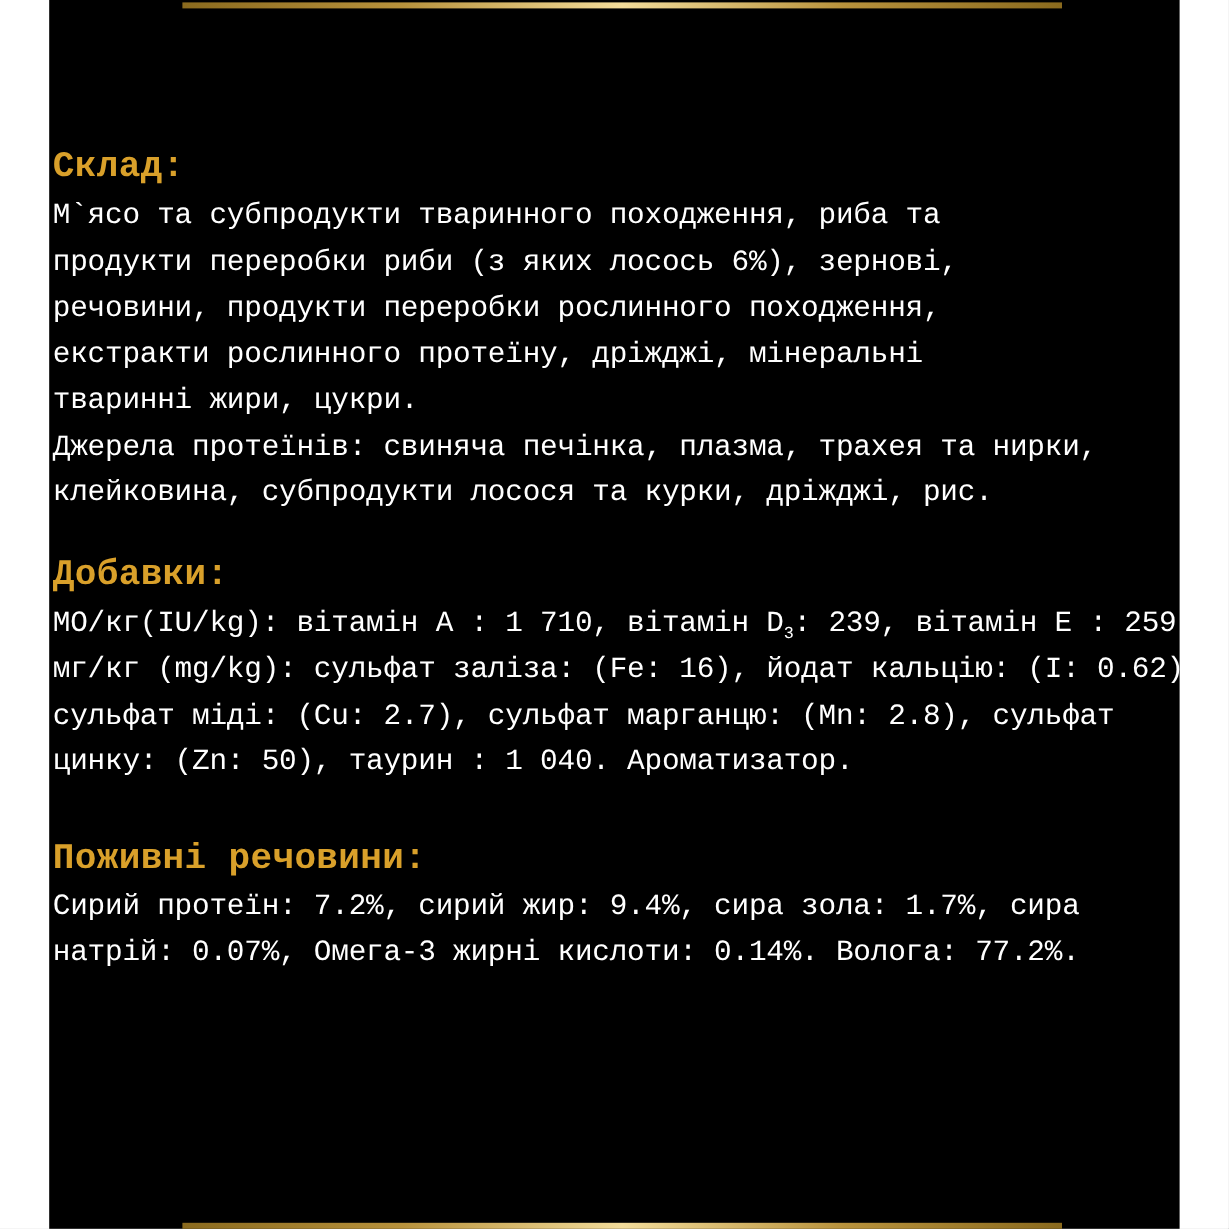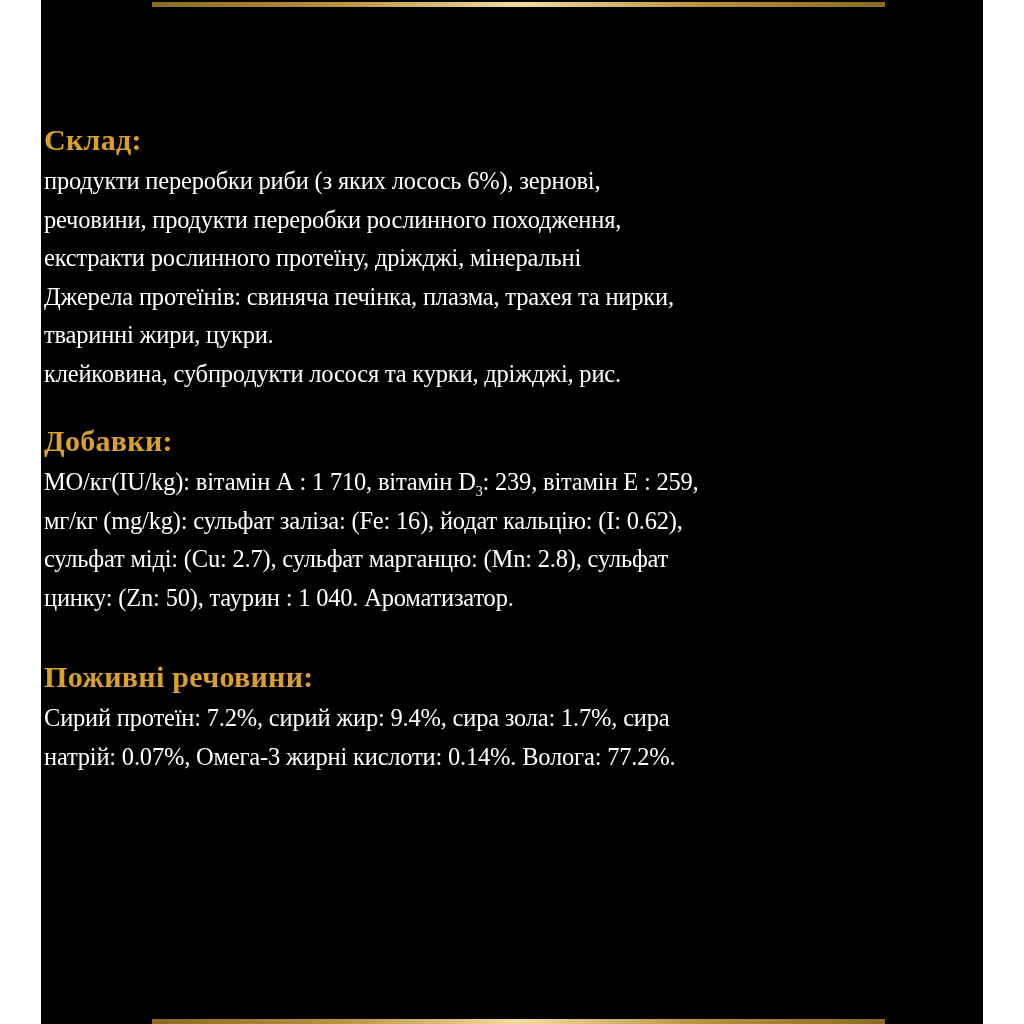--- a/index.html
+++ b/index.html
@@ -25,21 +25,21 @@
     height: 5px;
     background: linear-gradient(90deg, #8a6a1e 0%, #b8923c 25%, #f3dc9a 50%, #b8923c 75%, #8a6a1e 100%);
   }
   .gold-bar.top { top: 2px; }
   .gold-bar.bottom { top: 1019px; height: 5px; }
   .content {
     position: absolute;
     left: 44px;
     top: 118px;
     width: 940px;
-    font-family: Liberation Serif, serif;
+    font-family: Liberation Mono, monospace;
     color: #ffffff;
   }
   .heading {
     color: #d9a02a;
     font-weight: bold;
     font-size: 30px;
     line-height: 44px;
     margin: 0;
     letter-spacing: 0.3px;
   }
@@ -62,25 +62,26 @@
 
 <div class="panel"></div>
 <div class="gold-bar top"></div>
 <div class="gold-bar bottom"></div>
 
 <div class="content">
 
   <section class="section sec1">
     <h2 class="heading">Склад:</h2>
     <p class="body-text">
+      <span class="line">М`ясо та субпродукти тваринного походження, риба та</span>
       <span class="line">продукти переробки риби (з яких лосось 6%), зернові,</span>
       <span class="line">речовини, продукти переробки рослинного походження,</span>
       <span class="line">екстракти рослинного протеїну, дріжджі, мінеральні</span>
+      <span class="line">тваринні жири, цукри.</span>
       <span class="line">Джерела протеїнів: свиняча печінка, плазма, трахея та нирки,</span>
-      <span class="line">тваринні жири, цукри.</span>
       <span class="line">клейковина, субпродукти лосося та курки, дріжджі, рис.</span>
     </p>
   </section>
 
   <section class="section sec2">
     <h2 class="heading">Добавки:</h2>
     <p class="body-text">
       <span class="line"><span>МО/кг(IU/kg): вітамін А : 1 710, вітамін D</span><sub>3</sub><span>: 239, вітамін Е : 259,</span></span>
       <span class="line">мг/кг (mg/kg): сульфат заліза: (Fe: 16), йодат кальцію: (I: 0.62),</span>
       <span class="line">сульфат міді: (Cu: 2.7), сульфат марганцю: (Mn: 2.8), сульфат</span>

